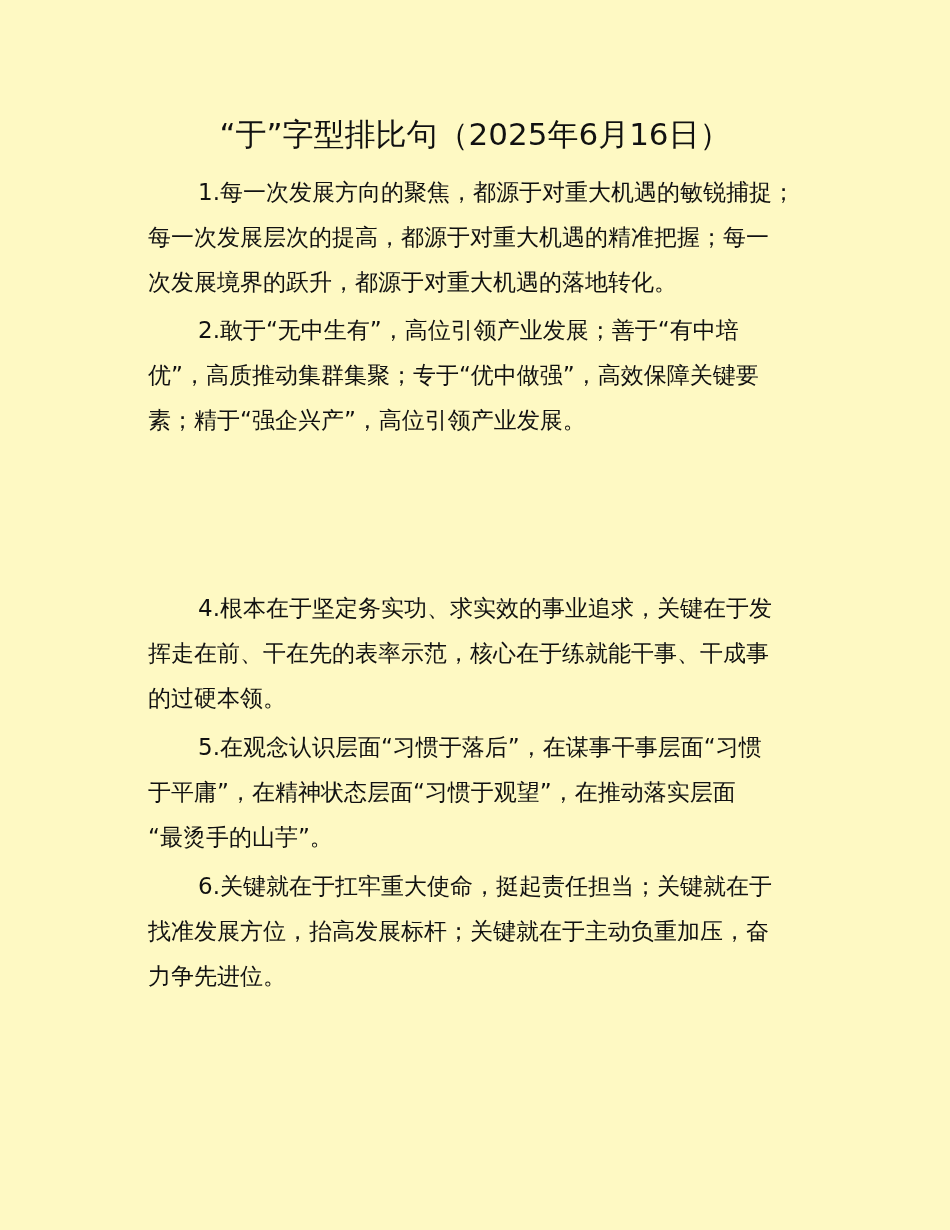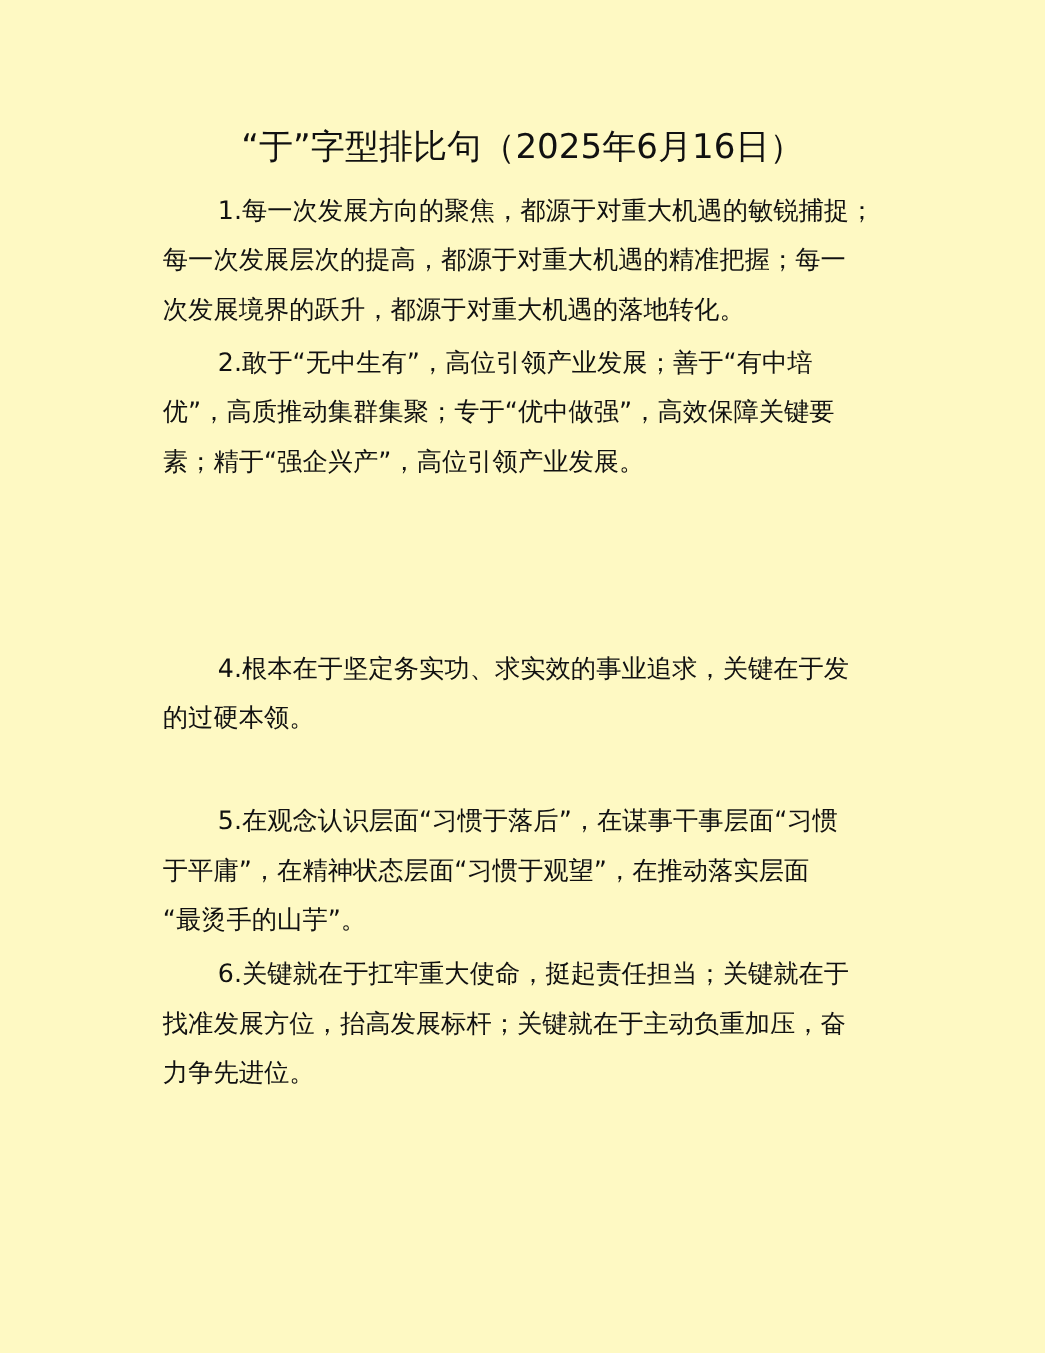--- a/index.html
+++ b/index.html
@@ -65,20 +65,21 @@
 
   <div class="para" style="top:308px;">
     <span class="line first">2.敢于“无中生有”，高位引领产业发展；善于“有中培</span>
     <span class="line">优”，高质推动集群集聚；专于“优中做强”，高效保障关键要</span>
     <span class="line">素；精于“强企兴产”，高位引领产业发展。</span>
   </div>
 
 
   <div class="para" style="top:586px;">
     <span class="line first">4.根本在于坚定务实功、求实效的事业追求，关键在于发</span>
+    <span class="line">挥走在前、干在先的表率示范，核心在于练就能干事、干成事</span>
     <span class="line">的过硬本领。</span>
   </div>
 
   <div class="para" style="top:725px;">
     <span class="line first">5.在观念认识层面“习惯于落后”，在谋事干事层面“习惯</span>
     <span class="line">于平庸”，在精神状态层面“习惯于观望”，在推动落实层面</span>
     <span class="line">“最烫手的山芋”。</span>
   </div>
 
   <div class="para" style="top:864px;">

